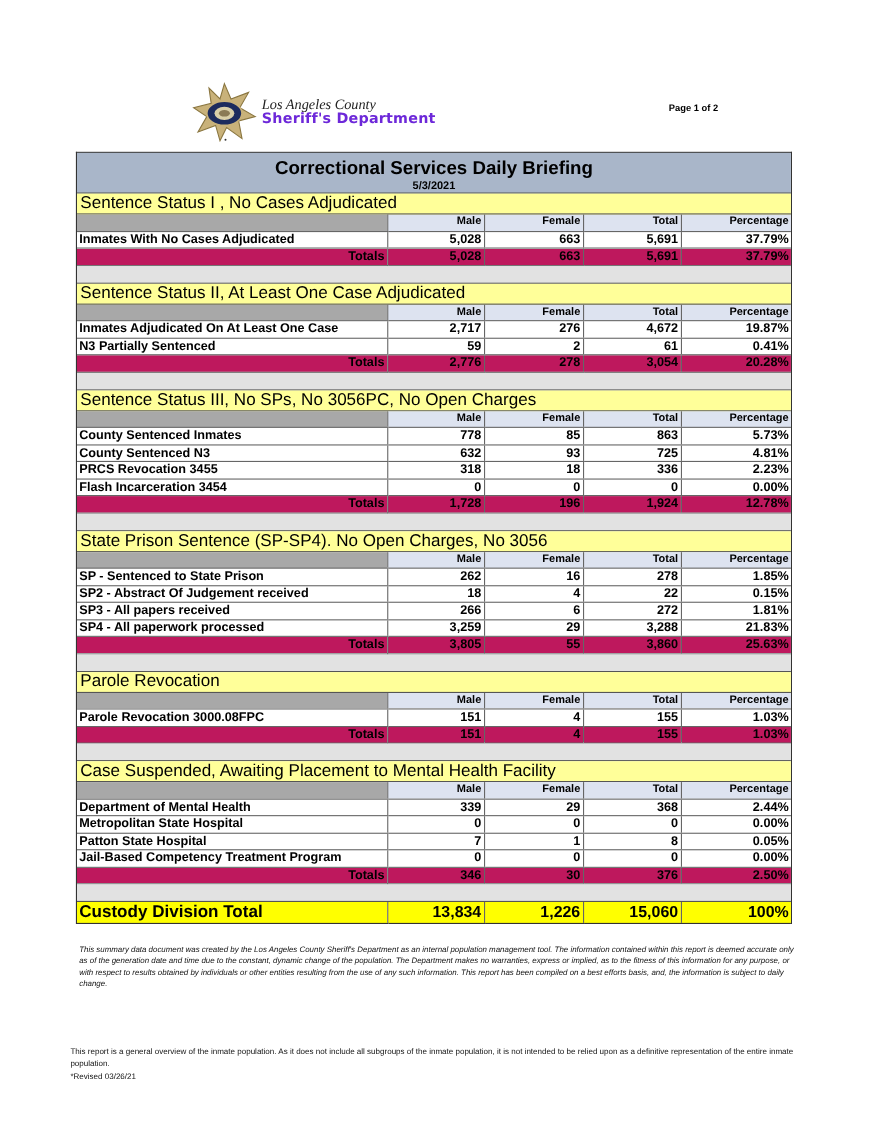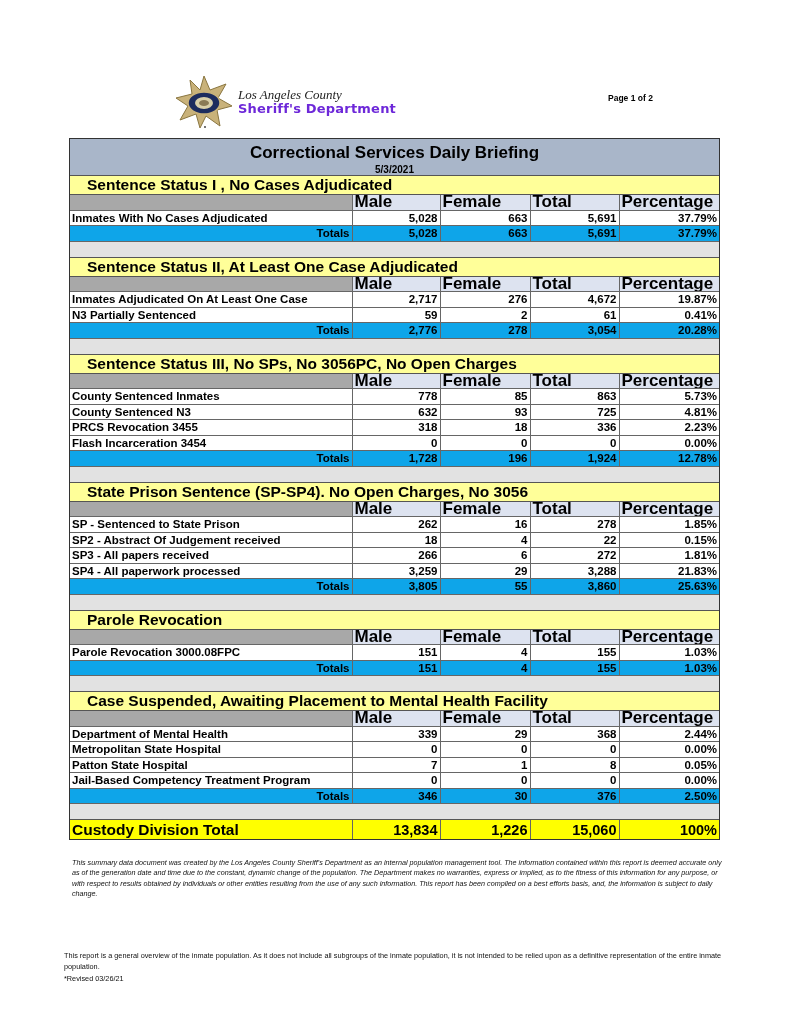--- a/index.html
+++ b/index.html
@@ -11,34 +11,34 @@
   .agency .county { font-family: "Liberation Serif", serif; font-style: italic; font-size: 13px; line-height: 13px; color: #222; }
   .agency .dept { font-family: "DejaVu Sans", sans-serif; font-weight: bold; font-size: 13px; line-height: 16px; letter-spacing: 0.2px; color: #6d28d9; }
   .page-num { position: absolute; left: 608px; top: 93px; font-size: 8.5px; font-weight: bold; }
 
   .report { position: absolute; left: 69px; top: 138px; width: 651px; border: 1.5px solid #333; border-bottom: none; box-sizing: border-box; }
 
   .title-block { background: #a9b6c9; text-align: center; border-bottom: 1px solid #555; height: 36px; }
   .title-block .title { font-size: 17px; font-weight: bold; line-height: 20px; padding-top: 4px; }
   .title-block .date { font-size: 10px; font-weight: bold; line-height: 13px; }
 
-  .sec-header { background: #ffff99; font-size: 15.5px; font-weight: bold; height: 18px; line-height: 18px; padding-left: 17px; border-bottom: 1px solid #555; }
+  .sec-header { background: #ffff99; font-size: 15.5px; font-weight: normal; height: 18px; line-height: 18px; padding-left: 3px; border-bottom: 1px solid #555; }
 
   table { border-collapse: collapse; width: 100%; table-layout: fixed; }
   td { padding: 0 2px; height: 14.5px; font-size: 11.5px; font-weight: bold; line-height: 14px; border-bottom: 1px solid #666; white-space: nowrap; overflow: hidden; }
   td.num { text-align: right; border-left: 1px solid #666; }
   col.c-label { width: 282px; }
   col.c-m { width: 88px; }
   col.c-f { width: 90px; }
   col.c-t { width: 89px; }
 
-  tr.col-head td { background: #dde3f0; text-align: left; font-size: 17px; }
+  tr.col-head td { background: #dde3f0; text-align: right; font-size: 10px; }
   tr.col-head td.blank { background: #a8a8a8; }
   tr.data td { background: #ffffff; }
-  tr.totals td { background: #0ea5e9; }
+  tr.totals td { background: #be185d; }
   tr.totals td.label { text-align: right; border-right: 1px solid #666; }
 
   .spacer { background: #e2e2e2; height: 13px; border-bottom: 1px solid #555; }
   .spacer.tall { height: 15px; }
 
   tr.grand td { background: #ffff00; height: 19px; font-size: 14.5px; border-bottom: 1.5px solid #333; }
   tr.grand td.label { text-align: left; font-size: 15.5px; }
 
   .disclaimer { position: absolute; left: 72px; top: 858px; width: 650px; font-size: 7.2px; font-style: italic; line-height: 10.4px; color: #111; }
   .footer-note { position: absolute; left: 64px; top: 950px; width: 665px; font-size: 7.3px; line-height: 11.4px; color: #111; }

